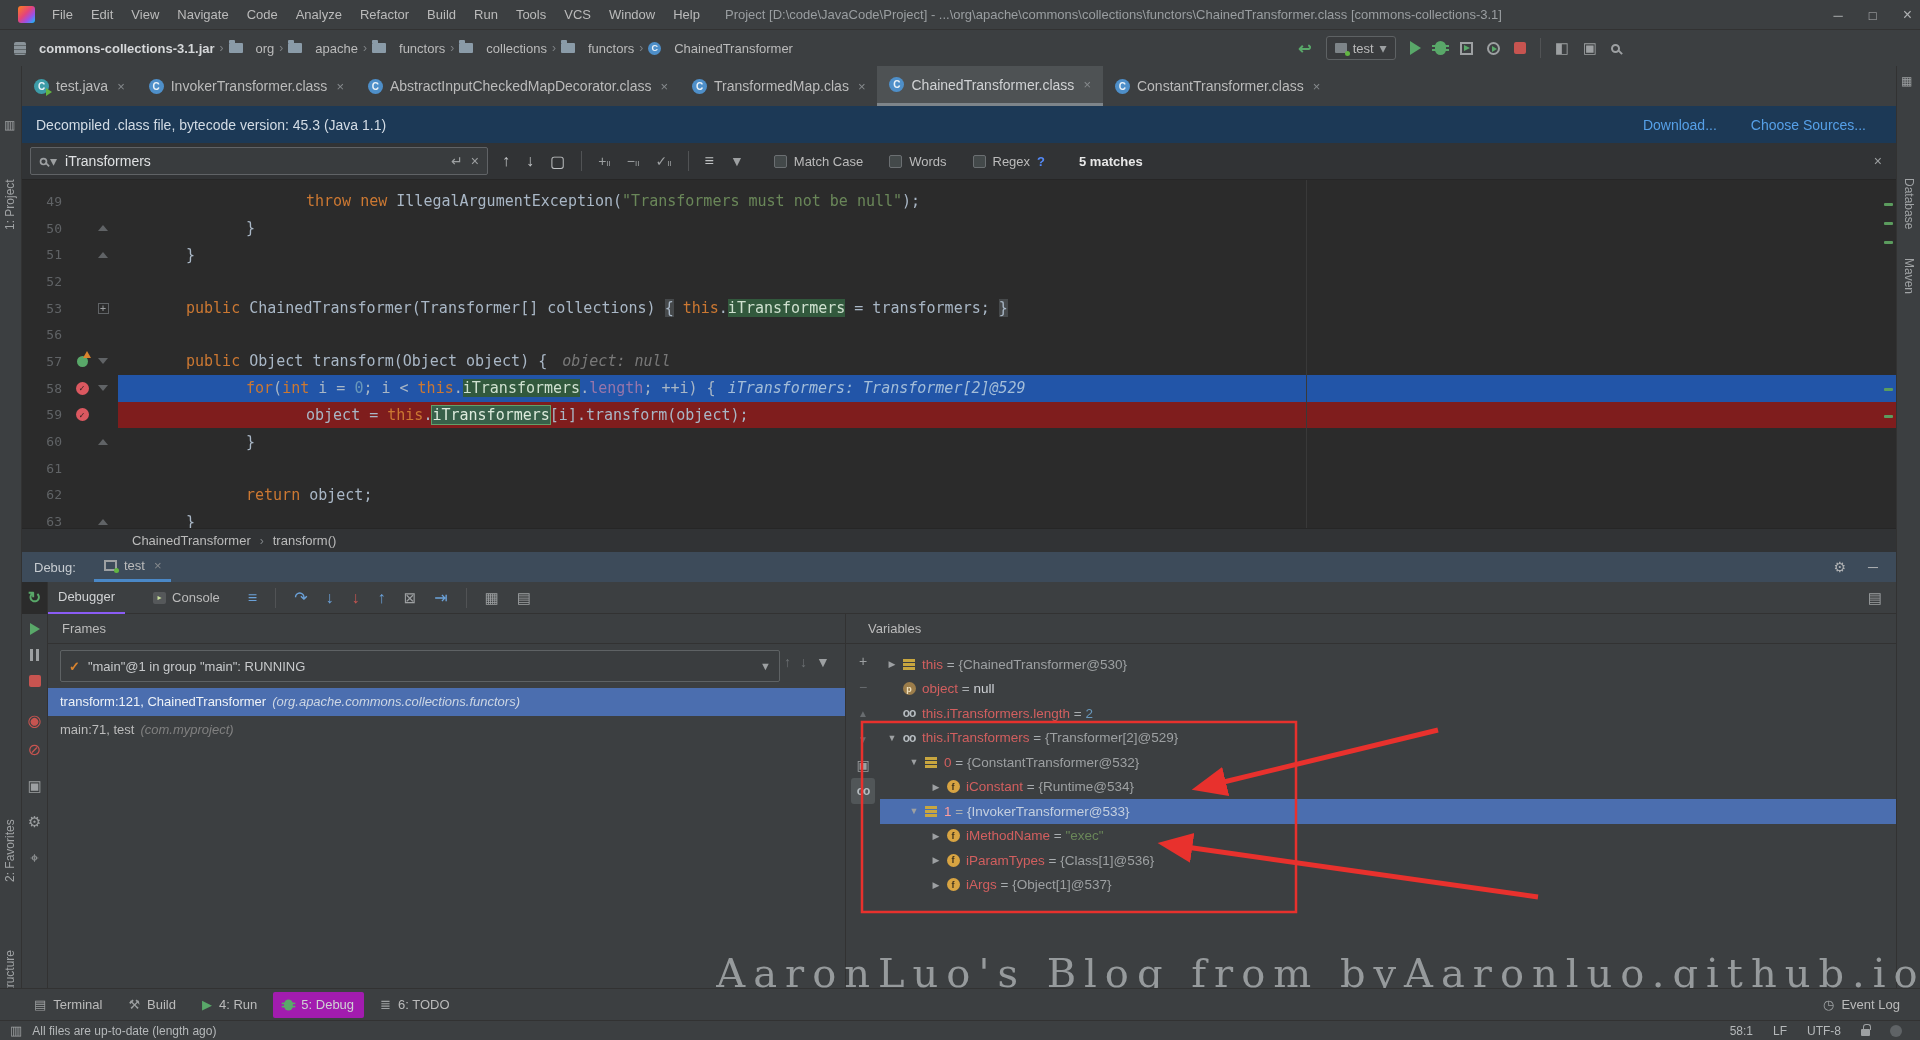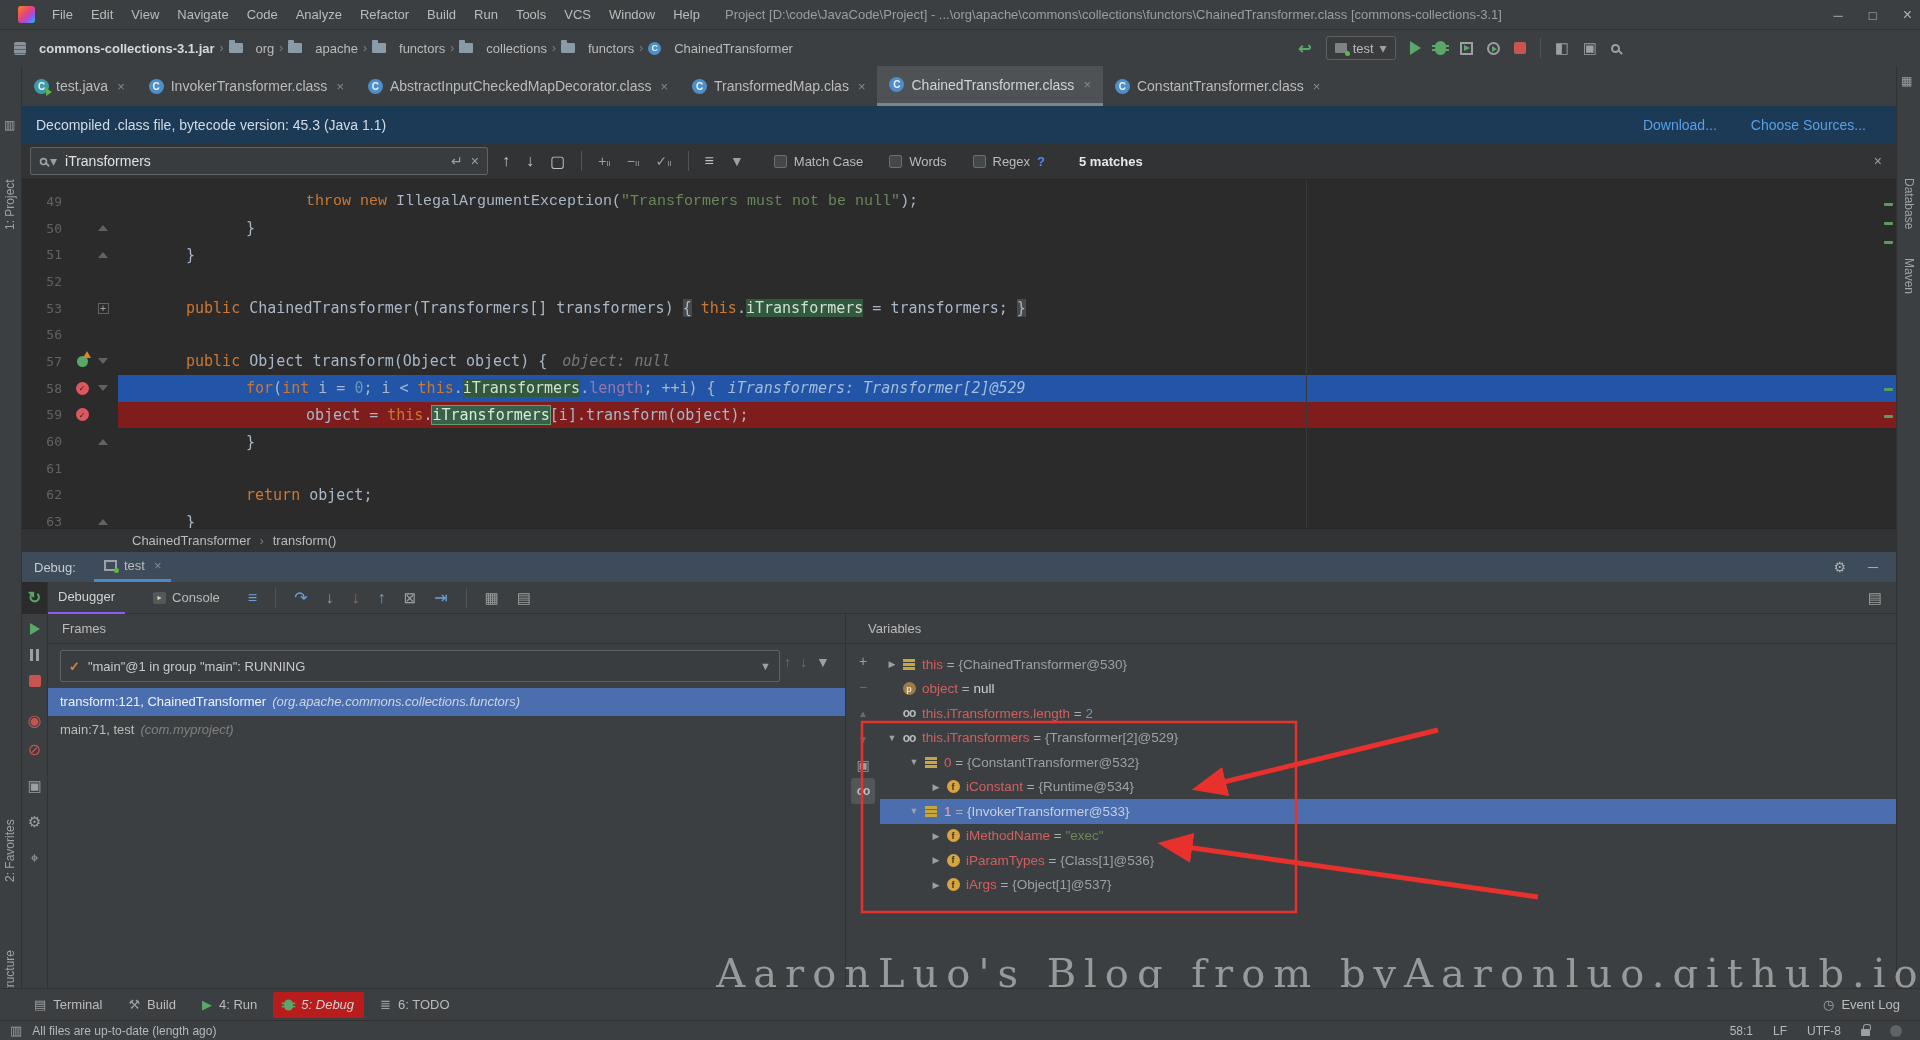--- a/index.html
+++ b/index.html
@@ -189,21 +189,21 @@
   #left-stripe { position:absolute; top:66px; left:0; width:22px; height:922px; background:#3c3f41; border-right:1px solid #323232; }
   #right-stripe { position:absolute; top:66px; right:0; width:24px; height:922px; background:#3c3f41; border-left:1px solid #323232; }
   .vtext { position:absolute; left:3px; writing-mode:vertical-rl; font-size:12px; color:#a0a3a5; white-space:nowrap; }
   #left-stripe .vtext { transform:rotate(180deg); }
   .stripe-ic { position:absolute; left:4px; color:#9da0a2; font-size:12px; }
 
   
   #bottom-bar { position:absolute; top:988px; left:0; right:0; height:32px; background:#3c3f41;
                 border-top:1px solid #323232; display:flex; align-items:center; padding-left:24px; gap:6px; }
   .bitem { display:inline-flex; align-items:center; gap:7px; padding:0 10px; height:26px; border-radius:2px; }
-  .bitem.active { background:#b91c1c; color:#d0d2d4;font-style:italic; }
+  .bitem.active { background:#a21caf; color:#d0d2d4; }
   .bico { color:#9da0a2; font-size:13px; }
   #event-log { margin-left:auto; display:inline-flex; align-items:center; gap:7px; padding-right:20px; }
   #status-bar { position:absolute; top:1020px; left:0; right:0; height:20px; background:#3c3f41;
                 border-top:1px solid #323232; display:flex; align-items:center; padding:0 10px; font-size:12px; color:#b5b8ba; }
   #status-right { margin-left:auto; display:flex; align-items:center; gap:20px; padding-right:8px; }
   .lock-ic { width:9px; height:7px; background:#9da0a2; border-radius:1px; position:relative; margin-top:4px; }
   .lock-ic::before { content:""; position:absolute; top:-5px; left:1.5px; width:6px; height:5px;
                      border:1.5px solid #9da0a2; border-bottom:none; border-radius:3px 3px 0 0; }
   .mem-circle { width:12px; height:12px; border-radius:50%; background:#5f6366; }
 </style>
@@ -386,21 +386,21 @@
 </div>
 
 <div id="code">
     <div id="code-lines">
       <div class="code-line">
         <div class="gutter">
           <span class="lnum">49</span>
           <span class="gico"></span>
           <span class="gfold"></span>
         </div>
-        <div class="cl-text" style="padding-left: 188px; font-family: Liberation Mono, monospace;"><span class="kw">throw new </span><span class="pln">IllegalArgumentException(</span><span class="str">"Transformers must not be null"</span><span class="pln">);</span></div>
+        <div class="cl-text" style="padding-left: 188px;"><span class="kw">throw new </span><span class="pln">IllegalArgumentException(</span><span class="str">"Transformers must not be null"</span><span class="pln">);</span></div>
       </div>
       <div class="code-line">
         <div class="gutter">
           <span class="lnum">50</span>
           <span class="gico"></span>
           <span class="gfold">
             <span class="tri-u"></span>
           </span>
         </div>
         <div class="cl-text" style="padding-left: 128px;"><span class="pln">}</span></div>
@@ -424,21 +424,21 @@
         <div class="cl-text" style="padding-left: 8px;"></div>
       </div>
       <div class="code-line">
         <div class="gutter">
           <span class="lnum">53</span>
           <span class="gico"></span>
           <span class="gfold">
             <span class="fplus">+</span>
           </span>
         </div>
-        <div class="cl-text" style="padding-left: 68px;"><span class="kw">public </span><span class="pln">ChainedTransformer(Transformers[] transformers) </span><span class="brc">{</span><span class="pln"> </span><span class="kw">this</span><span class="pln">.</span><span class="mat">iTransformers</span><span class="pln"> = transformers; </span><span class="brc">}</span></div>
+        <div class="cl-text" style="padding-left: 68px;"><span class="kw">public </span><span class="pln">ChainedTransformer(Transformer[] collections) </span><span class="brc">{</span><span class="pln"> </span><span class="kw">this</span><span class="pln">.</span><span class="mat">iTransformers</span><span class="pln"> = transformers; </span><span class="brc">}</span></div>
       </div>
       <div class="code-line">
         <div class="gutter">
           <span class="lnum">56</span>
           <span class="gico"></span>
           <span class="gfold"></span>
         </div>
         <div class="cl-text" style="padding-left: 8px;"></div>
       </div>
       <div class="code-line">

